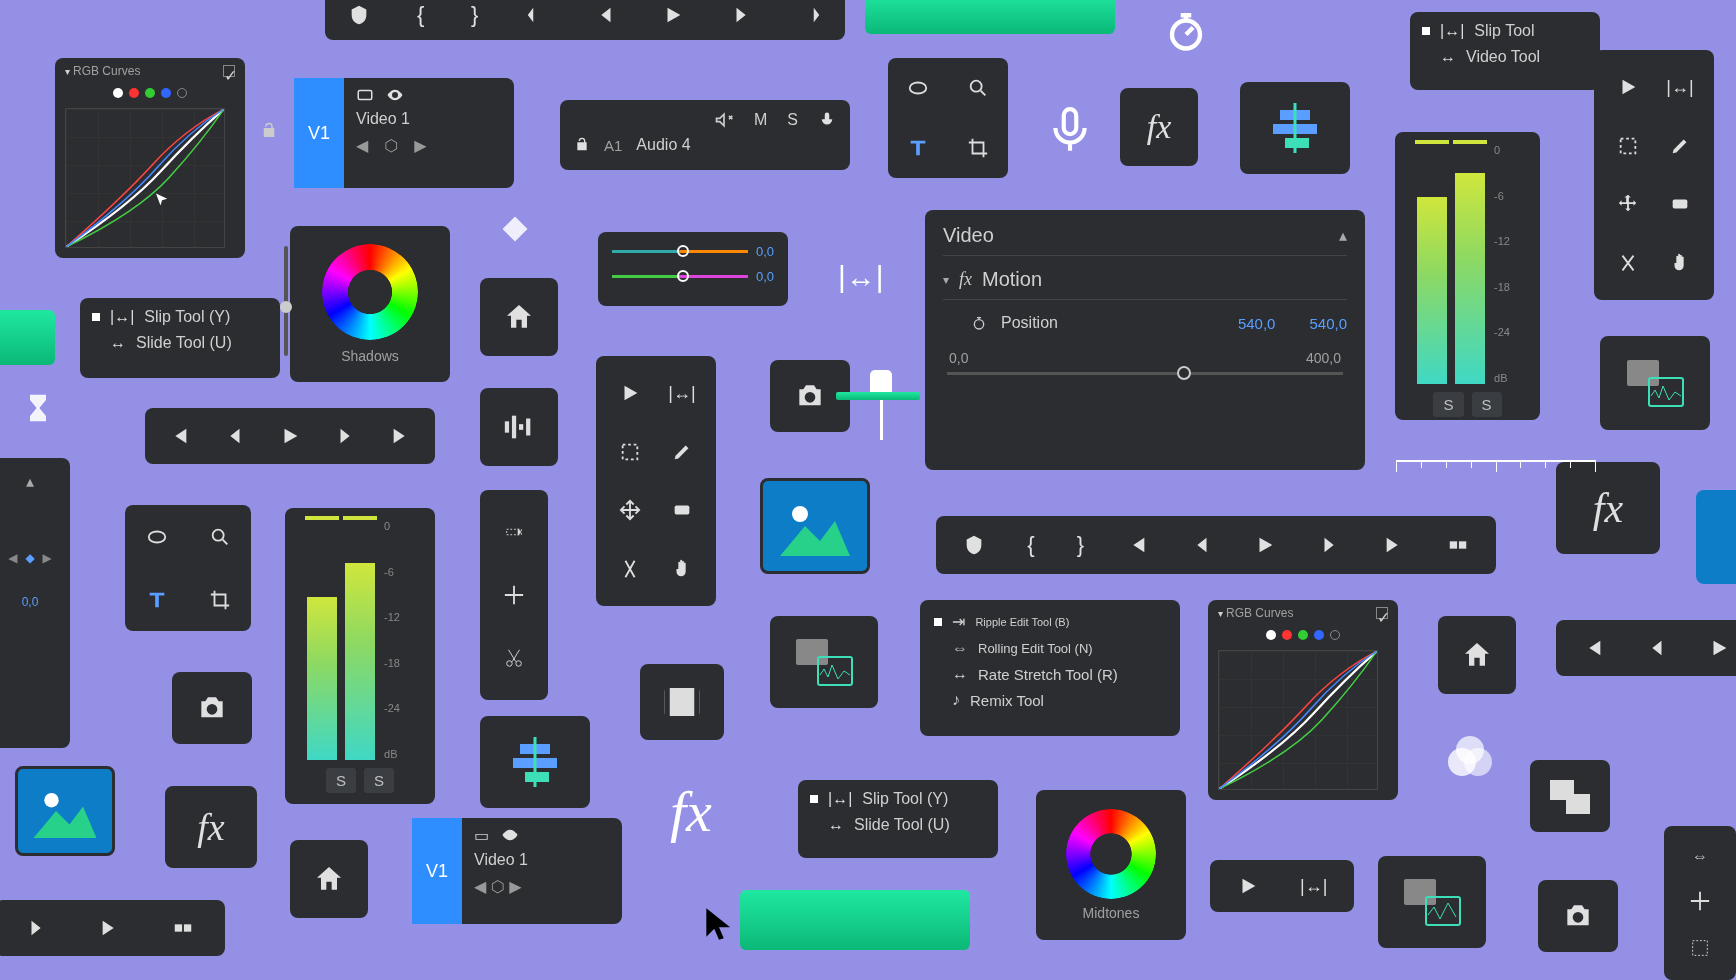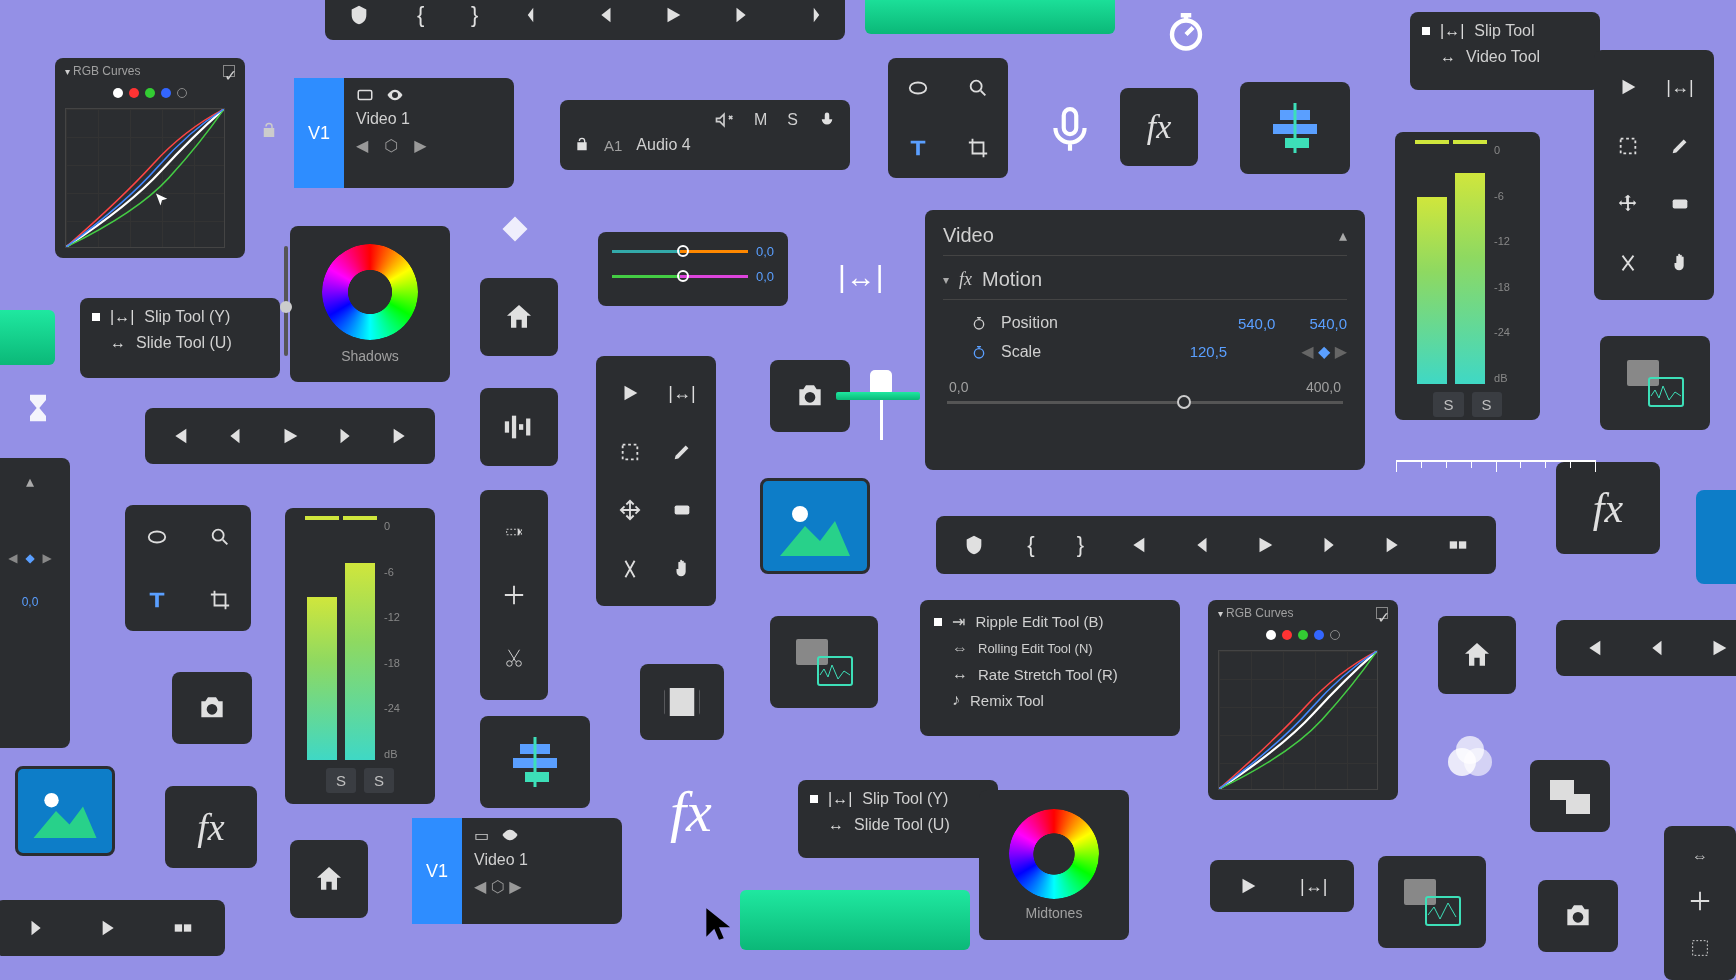--- a/index.html
+++ b/index.html
@@ -250,30 +250,20 @@
   <div style="display:flex;align-items:center;gap:14px;margin-top:14px;padding-left:28px">
     <svg style="width:16px;height:16px;stroke:#ccc;fill:none;stroke-width:2" viewBox="0 0 24 24">
         <circle cx="12" cy="14" r="7"></circle>
         <path d="M12 7V4M9 4h6"></path>
       </svg>
     <span class="txt">Position</span>
     <span style="flex:1"></span>
     <span class="blue" style="font-size:15px">540,0</span>
     <span class="blue" style="font-size:15px;margin-left:20px">540,0</span>
   </div>
-  <div style="display:flex;align-items:center;gap:14px;margin-top:10px;padding-left:28px">
-    <svg style="width:16px;height:16px;stroke:#5a9fff;fill:none;stroke-width:2" viewBox="0 0 24 24">
-        <circle cx="12" cy="14" r="7"></circle>
-        <path d="M12 7V4M9 4h6"></path>
-      </svg>
-    <span class="txt">Scale</span>
-    <span style="flex:1"></span>
-    <span class="blue" style="font-size:15px">120,5</span>
-    <span style="margin-left:60px;color:#666">◀ <span style="color:#5a9fff">◆</span> ▶</span>
-  </div>
   <div style="display:flex;align-items:center;justify-content:space-between;margin-top:18px;padding:0 6px">
     <span class="txt-sm" style="font-size:14px">0,0</span>
     <span class="txt-sm" style="font-size:14px">400,0</span>
   </div>
   <div style="height:3px;background:#555;margin:6px 4px;position:relative">
     <span style="position:absolute;left:58%;top:-6px;width:14px;height:14px;border:2px solid #ccc;border-radius:50%;background:#2b2d30"></span>
   </div>
 </div>
 
 <div class="panel" style="left:1395px;top:132px;width:145px;height:288px;padding:12px">
@@ -458,21 +448,21 @@
 </div>
 
 <div class="mini" style="left:1556px;top:462px;width:104px;height:92px">
   <span style="font-style:italic;font-size:42px;color:#e0e0e0;font-family:serif">fx</span>
 </div>
 
 <div class="panel" style="left:920px;top:600px;width:260px;height:136px;padding:12px 14px">
   <div style="display:flex;align-items:center;gap:10px;margin-bottom:8px">
       <span style="width:8px;height:8px;background:#fff"></span>
       <span>⇥</span>
-      <span class="txt" style="font-size:15px">Ripple Edit Tool (B)</span>
+      <span class="txt" style="font-size:11px">Ripple Edit Tool (B)</span>
     </div>
   <div style="display:flex;align-items:center;gap:10px;margin-bottom:8px;padding-left:18px">
       <span>⇔</span>
       <span class="txt" style="font-size:13px">Rolling Edit Tool (N)</span>
     </div>
   <div style="display:flex;align-items:center;gap:10px;margin-bottom:8px;padding-left:18px">
       <span>↔</span>
       <span class="txt" style="font-size:15px">Rate Stretch Tool (R)</span>
     </div>
   <div style="display:flex;align-items:center;gap:10px;padding-left:18px">
@@ -557,21 +547,21 @@
     <span style="width:8px;height:8px;background:#fff"></span>
       <span style="color:#ddd">|↔|</span>
     <span class="txt">Slip Tool (Y)</span>
   </div>
   <div style="display:flex;align-items:center;gap:10px;padding-left:18px">
     <span style="color:#ddd">↔</span>
     <span class="txt">Slide Tool (U)</span>
   </div>
 </div>
 
-<div class="panel" style="left:979px;top:790px;width:150px;height:150px;display:flex;flex-direction:column;align-items:center;justify-content:center;gap:6px">
+<div class="panel" style="left:1036px;top:790px;width:150px;height:150px;display:flex;flex-direction:column;align-items:center;justify-content:center;gap:6px">
   <div class="colorwheel" style="width:90px;height:90px"></div>
   <span class="txt-sm" style="font-size:14px">Midtones</span>
 </div>
 
 <div class="panel toolbar" style="left:1210px;top:860px;width:144px;height:52px;justify-content:space-around">
   <svg class="ico" viewBox="0 0 24 24">
       <path d="M6 4l14 8-14 8z"></path>
     </svg>
   <span style="color:#ddd;font-size:18px">|↔|</span>
 </div>

